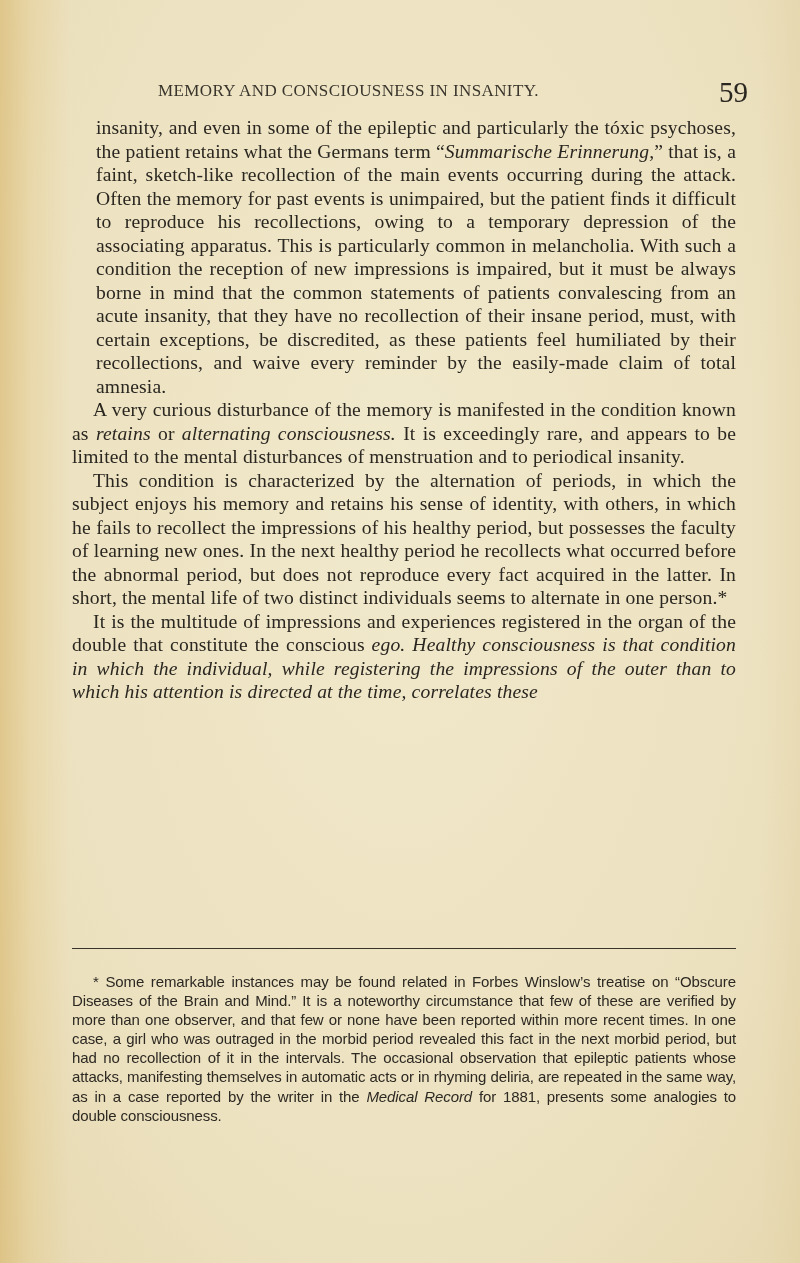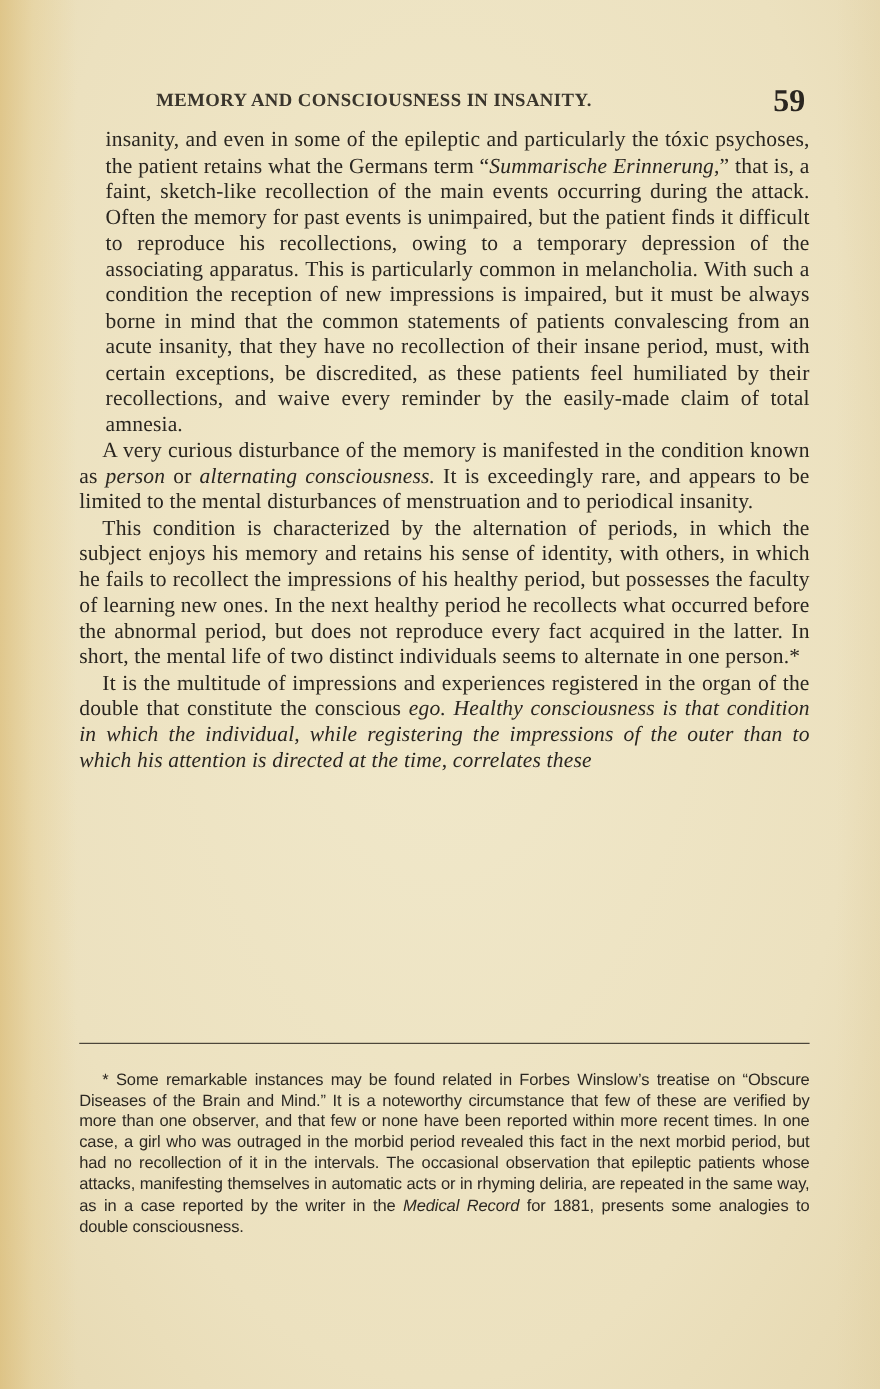--- a/index.html
+++ b/index.html
@@ -11,21 +11,21 @@
     color: #2a2620;
   }
   .page-bg {
     position: absolute; inset: 0;
     background:
       linear-gradient(90deg, rgba(214,178,100,0.55) 0px, rgba(226,198,130,0.35) 30px, rgba(238,228,196,0) 70px),
       linear-gradient(270deg, rgba(220,200,150,0.25) 0px, rgba(238,228,196,0) 40px),
       radial-gradient(ellipse at 50% 40%, #f1e9cc 0%, #ece1bf 70%, #e6d8b0 100%);
   }
   .running-head {
-    position: absolute; top: 78px; left: 72px; width: 664px; height: 30px; font-weight: bold;
+    position: absolute; top: 78px; left: 88px; width: 664px; height: 30px;
   }
   .running-title {
     position: absolute; left: 70px; top: 3px;
     font-size: 17px; letter-spacing: 0.4px; color: #3a352c;
   }
   .page-number {
     position: absolute; right: 4px; top: -2px;
     font-size: 29px; color: #2a2620;
   }
   .body-text {
@@ -54,21 +54,21 @@
 
 <div class="page-bg"></div>
 
 <div class="running-head">
   <span class="running-title">MEMORY AND CONSCIOUSNESS IN INSANITY.</span>
   <span class="page-number">59</span>
 </div>
 
 <div class="body-text">
   <p class="noindent"><span>insanity, and even in some of the epileptic and particularly the tóxic psychoses, the patient retains what the Germans term “</span><em>Summarische Erinnerung,</em><span>” that is, a faint, sketch-like recollection of the main events occurring during the attack. Often the memory for past events is unimpaired, but the patient finds it difficult to reproduce his recollections, owing to a temporary depression of the associating apparatus. This is particularly common in melancholia. With such a condition the reception of new impressions is impaired, but it must be always borne in mind that the common statements of patients convalescing from an acute insanity, that they have no recollection of their insane period, must, with certain exceptions, be discredited, as these patients feel humiliated by their recollections, and waive every reminder by the easily-made claim of total amnesia.</span></p>
-  <p class="indent"><span>A very curious disturbance of the memory is manifested in the condition known as </span><em>person</em><span> or </span><em>alternating consciousness.</em><span> It is exceedingly rare, and appears to be limited to the mental disturbances of menstruation and to periodical insanity.</span></p>
+  <p class="indent"><span>A very curious disturbance of the memory is manifested in the condition known as </span><em>retains</em><span> or </span><em>alternating consciousness.</em><span> It is exceedingly rare, and appears to be limited to the mental disturbances of menstruation and to periodical insanity.</span></p>
   <p class="indent">This condition is characterized by the alternation of periods, in which the subject enjoys his memory and retains his sense of identity, with others, in which he fails to recollect the impressions of his healthy period, but possesses the faculty of learning new ones. In the next healthy period he recollects what occurred before the abnormal period, but does not reproduce every fact acquired in the latter. In short, the mental life of two distinct individuals seems to alternate in one person.*</p>
   <p class="indent"><span>It is the multitude of impressions and experiences registered in the organ of the double that constitute the conscious </span><em>ego.</em><span> </span><em>Healthy consciousness is that condition in which the individual, while registering the impressions of the outer than to which his attention is directed at the time, correlates these</em></p>
 </div>
 
 <div class="footnote-rule"></div>
 
 <div class="footnote">
   <p><span>* Some remarkable instances may be found related in Forbes Winslow’s treatise on “Obscure Diseases of the Brain and Mind.” It is a noteworthy circumstance that few of these are verified by more than one observer, and that few or none have been reported within more recent times. In one case, a girl who was outraged in the morbid period revealed this fact in the next morbid period, but had no recollection of it in the intervals. The occasional observation that epileptic patients whose attacks, manifesting themselves in automatic acts or in rhyming deliria, are repeated in the same way, as in a case reported by the writer in the </span><em>Medical Record</em><span> for 1881, presents some analogies to double consciousness.</span></p>
 </div>
 

